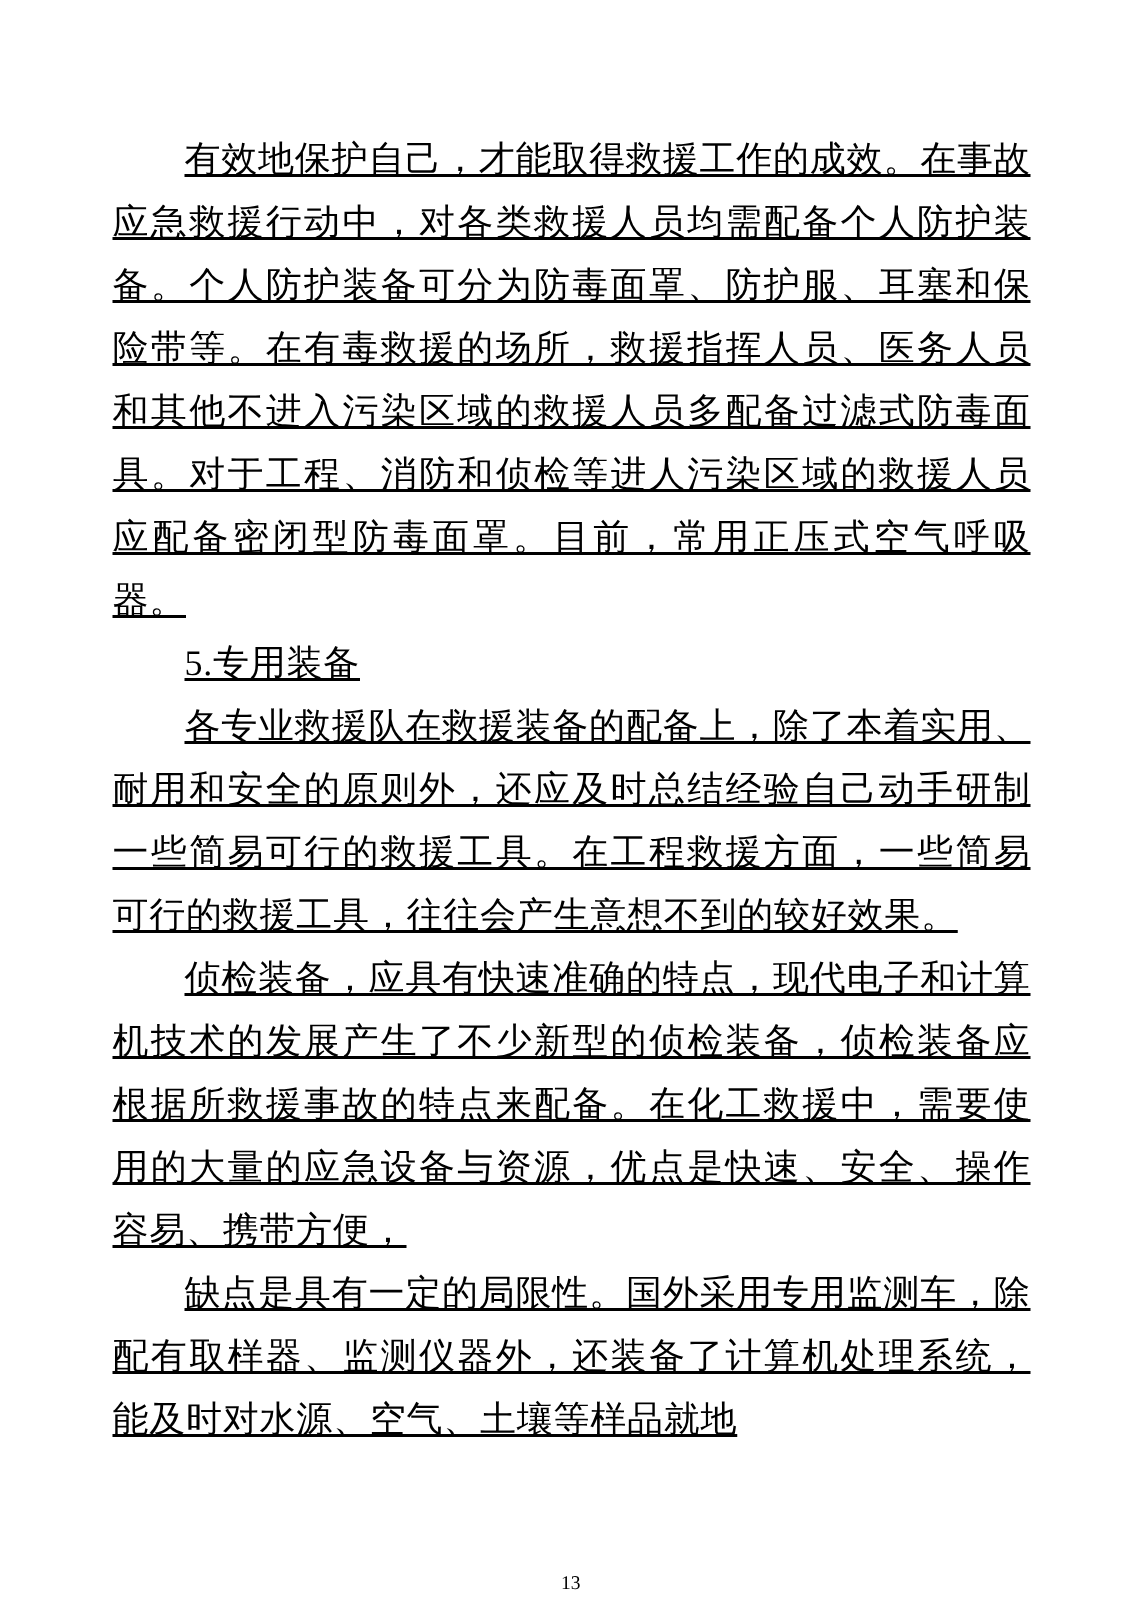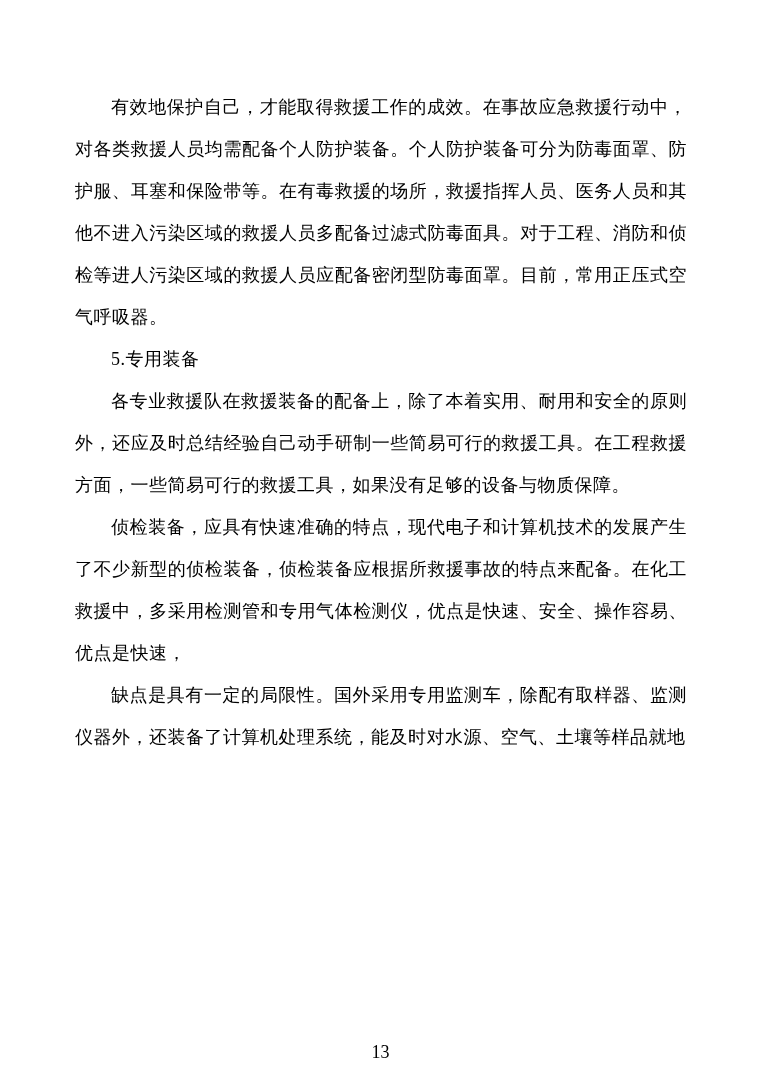--- a/index.html
+++ b/index.html
@@ -17,42 +17,43 @@
     color: #000000;
   }
   .text-block {
     position: absolute;
     left: 75px;
     top: 86px;
     width: 612px;
   }
   .text-block p {
     margin: 0;
-    font-size: 18px;
+    font-size: 24px;
     line-height: 42px;
     text-align: justify;
     text-indent: 2em;
     letter-spacing: 0.5px;
     word-break: break-all;
+    text-decoration: underline;
   }
   .page-number {
     position: absolute;
     left: 0;
     bottom: 14px;
     width: 100%;
     text-align: center;
-    font-size: 18px;
+    font-size: 13px;
     color: #000000;
   }
 </style>
 </head>
 <body>
 
 <div class="page">
   <div class="text-block">
     <p>有效地保护自己，才能取得救援工作的成效。在事故应急救援行动中，对各类救援人员均需配备个人防护装备。个人防护装备可分为防毒面罩、防护服、耳塞和保险带等。在有毒救援的场所，救援指挥人员、医务人员和其他不进入污染区域的救援人员多配备过滤式防毒面具。对于工程、消防和侦检等进人污染区域的救援人员应配备密闭型防毒面罩。目前，常用正压式空气呼吸器。</p>
     <p>5.专用装备</p>
-    <p>各专业救援队在救援装备的配备上，除了本着实用、耐用和安全的原则外，还应及时总结经验自己动手研制一些简易可行的救援工具。在工程救援方面，一些简易可行的救援工具，如果没有足够的设备与物质保障。</p>
-    <p>侦检装备，应具有快速准确的特点，现代电子和计算机技术的发展产生了不少新型的侦检装备，侦检装备应根据所救援事故的特点来配备。在化工救援中，多采用检测管和专用气体检测仪，优点是快速、安全、操作容易、优点是快速，</p>
+    <p>各专业救援队在救援装备的配备上，除了本着实用、耐用和安全的原则外，还应及时总结经验自己动手研制一些简易可行的救援工具。在工程救援方面，一些简易可行的救援工具，往往会产生意想不到的较好效果。</p>
+    <p>侦检装备，应具有快速准确的特点，现代电子和计算机技术的发展产生了不少新型的侦检装备，侦检装备应根据所救援事故的特点来配备。在化工救援中，需要使用的大量的应急设备与资源，优点是快速、安全、操作容易、携带方便，</p>
     <p>缺点是具有一定的局限性。国外采用专用监测车，除配有取样器、监测仪器外，还装备了计算机处理系统，能及时对水源、空气、土壤等样品就地</p>
   </div>
   <div class="page-number">13</div>
 </div>
 
 </body></html>

